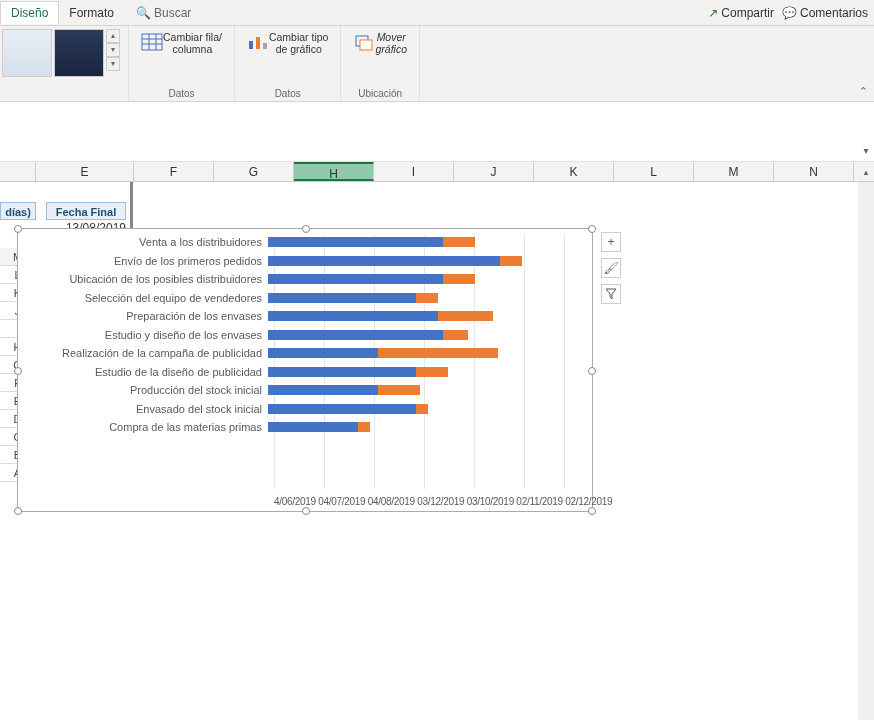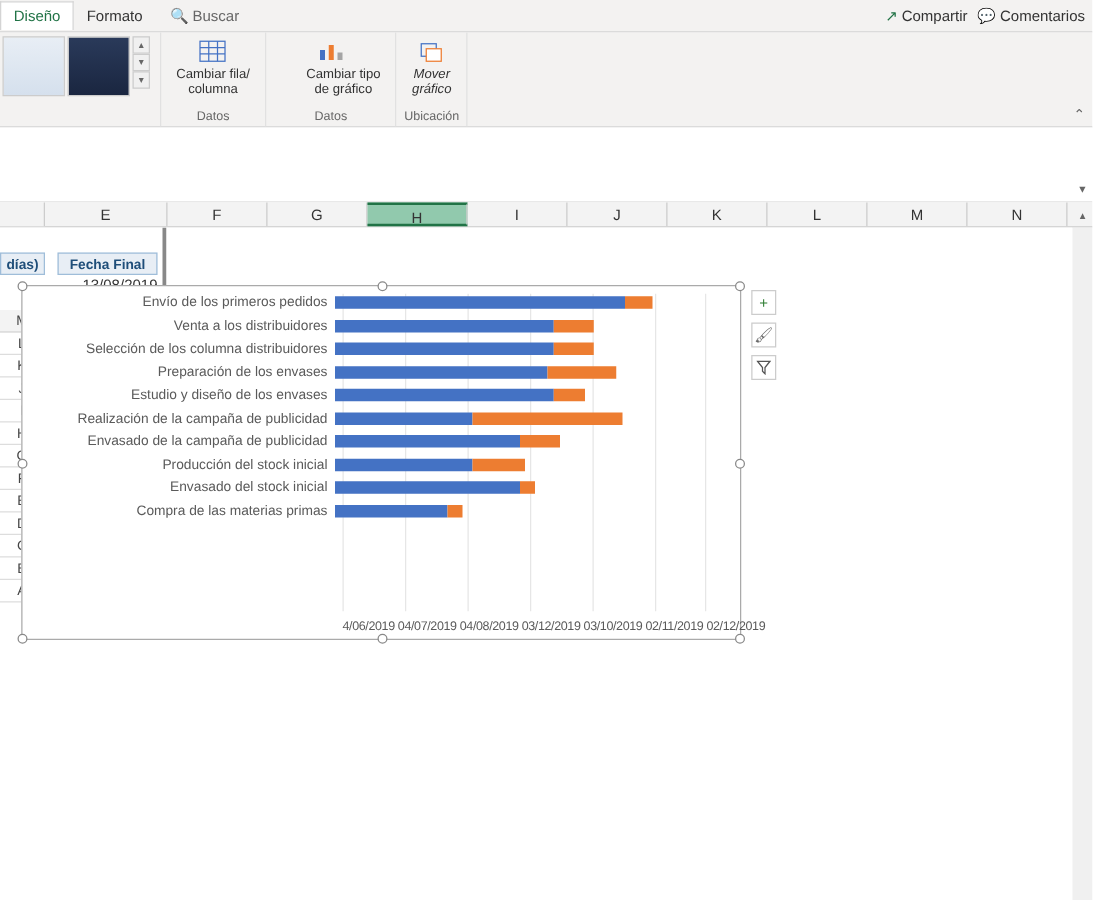--- a/index.html
+++ b/index.html
@@ -74,21 +74,20 @@
   margin-top: auto;
   padding-bottom: 2px;
 }
 .thumb-row { display: flex; gap: 2px; align-items: flex-start; }
 .thumb { width: 50px; height: 48px; border: 1px solid #ccc; background: linear-gradient(180deg,#e8eef5 0%,#d5e0ed 100%); position: relative; }
 .thumb.dark { background: linear-gradient(180deg,#2a3a5a 0%,#1a2640 100%); }
 .thumb-scroll { width: 16px; display: flex; flex-direction: column; gap: 0; }
 .thumb-scroll-btn { width: 14px; height: 14px; border: 1px solid #ccc; background: #f0f0f0; font-size: 8px; text-align: center; line-height: 12px; color: #666; }
 .ribbon-btn {
   display: flex;
-  flex-direction: column;
   align-items: center;
   padding: 2px 6px;
   cursor: pointer;
   font-size: 10.5px;
   color: #333;
   text-align: center;
   line-height: 1.15;
 }
 .ribbon-icn {
   width: 22px;
@@ -350,21 +349,21 @@
   </div>
   <div class="ribbon-group">
     <div class="ribbon-btn">
       <div class="ribbon-icn">
         <svg width="22" height="18" viewBox="0 0 22 18">
             <rect x="2" y="8" width="4" height="8" fill="#4472c4"></rect>
             <rect x="9" y="4" width="4" height="12" fill="#ed7d31"></rect>
             <rect x="16" y="10" width="4" height="6" fill="#a5a5a5"></rect>
           </svg>
       </div>
-      <span style="white-space:pre;margin-left:20px;">Cambiar tipo
+      <span style="white-space:pre;">Cambiar tipo
 de gráfico</span>
     </div>
     <div class="ribbon-group-label">Datos</div>
   </div>
   <div class="ribbon-group">
     <div class="ribbon-btn">
       <div class="ribbon-icn">
         <svg width="22" height="18" viewBox="0 0 22 18">
             <rect x="3" y="3" width="12" height="10" fill="none" stroke="#4472c4"></rect>
             <rect x="7" y="7" width="12" height="10" fill="#fff" stroke="#ed7d31"></rect>
@@ -441,38 +440,45 @@
       <div class="chart-grid-v" style="left:256px;"></div>
       <div class="chart-grid-v" style="left:306px;"></div>
       <div class="chart-grid-v" style="left:356px;"></div>
       <div class="chart-grid-v" style="left:406px;"></div>
       <div class="chart-grid-v" style="left:456px;"></div>
       <div class="chart-grid-v" style="left:506px;"></div>
       <div class="chart-grid-v" style="left:546px;"></div>
 
       <div id="chart-rows">
           <div class="chart-row">
+            <div class="chart-label">Venta a los distribuidores</div>
+            <div class="chart-barzone">
+              <div class="bar-seg1" style="width: 175px;"></div>
+              <div class="bar-seg2" style="left: 175px; width: 32px;"></div>
+            </div>
+          </div>
+          <div class="chart-row">
             <div class="chart-label">Envío de los primeros pedidos</div>
             <div class="chart-barzone">
               <div class="bar-seg1" style="width: 232px;"></div>
               <div class="bar-seg2" style="left: 232px; width: 22px;"></div>
             </div>
           </div>
           <div class="chart-row">
-            <div class="chart-label">Venta a los distribuidores</div>
+            <div class="chart-label">Ubicación de los posibles distribuidores</div>
             <div class="chart-barzone">
               <div class="bar-seg1" style="width: 175px;"></div>
               <div class="bar-seg2" style="left: 175px; width: 32px;"></div>
             </div>
           </div>
           <div class="chart-row">
-            <div class="chart-label">Selección de los columna distribuidores</div>
-            <div class="chart-barzone">
-              <div class="bar-seg1" style="width: 175px;"></div>
-              <div class="bar-seg2" style="left: 175px; width: 32px;"></div>
+            <div class="chart-label">Selección del equipo de vendedores</div>
+            <div class="chart-barzone">
+              <div class="bar-seg1" style="width: 148px;"></div>
+              <div class="bar-seg2" style="left: 148px; width: 22px;"></div>
             </div>
           </div>
           <div class="chart-row">
             <div class="chart-label">Preparación de los envases</div>
             <div class="chart-barzone">
               <div class="bar-seg1" style="width: 170px;"></div>
               <div class="bar-seg2" style="left: 170px; width: 55px;"></div>
             </div>
           </div>
           <div class="chart-row">
@@ -483,21 +489,21 @@
             </div>
           </div>
           <div class="chart-row">
             <div class="chart-label">Realización de la campaña de publicidad</div>
             <div class="chart-barzone">
               <div class="bar-seg1" style="width: 110px;"></div>
               <div class="bar-seg2" style="left: 110px; width: 120px;"></div>
             </div>
           </div>
           <div class="chart-row">
-            <div class="chart-label">Envasado de la campaña de publicidad</div>
+            <div class="chart-label">Estudio de la diseño de publicidad</div>
             <div class="chart-barzone">
               <div class="bar-seg1" style="width: 148px;"></div>
               <div class="bar-seg2" style="left: 148px; width: 32px;"></div>
             </div>
           </div>
           <div class="chart-row">
             <div class="chart-label">Producción del stock inicial</div>
             <div class="chart-barzone">
               <div class="bar-seg1" style="width: 110px;"></div>
               <div class="bar-seg2" style="left: 110px; width: 42px;"></div>

